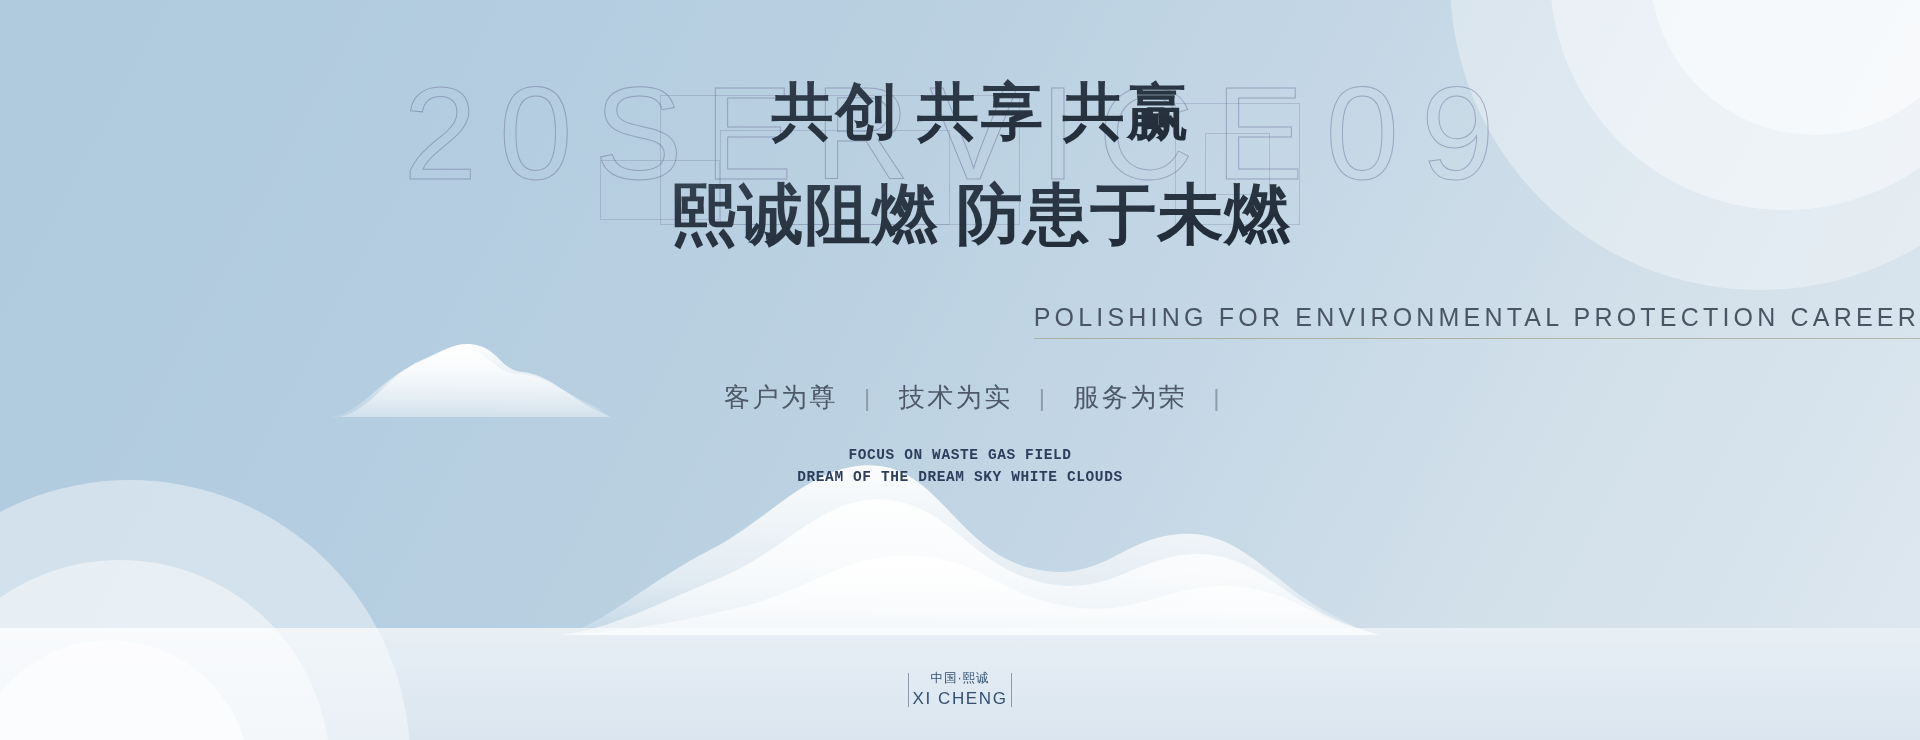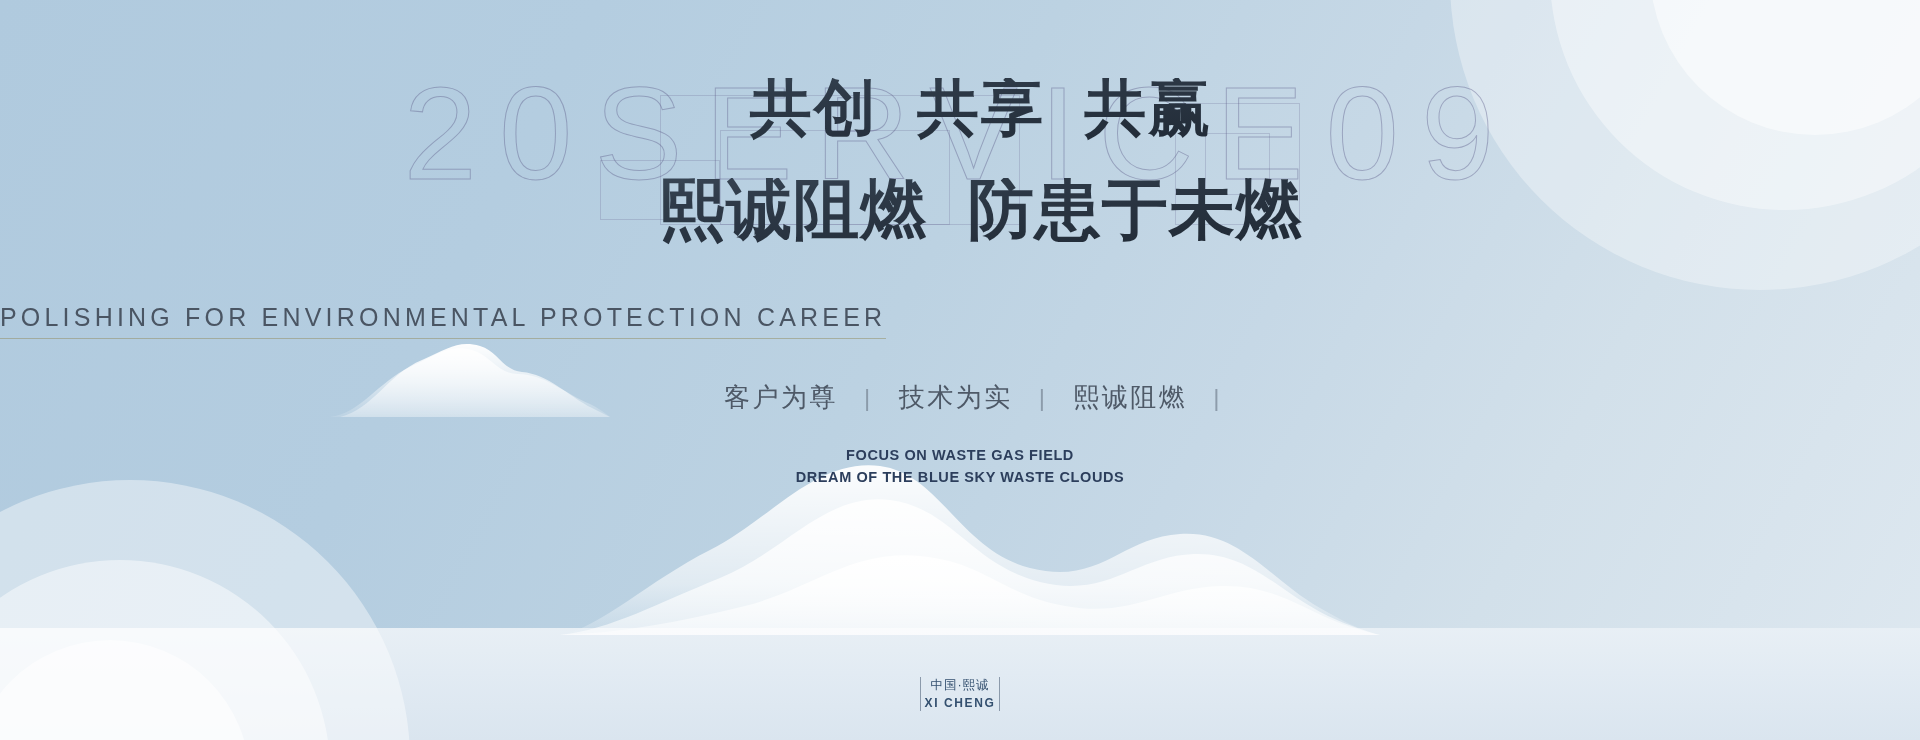--- a/index.html
+++ b/index.html
@@ -76,39 +76,39 @@
   
   #headline {
     position:absolute;
     left:0; right:0;
     top:78px;
     text-align:center;
     line-height:1.12;
     white-space:nowrap;
   }
   .headline-line {
-    font-family:Liberation Mono, monospace;
+    font-family:Liberation Serif, serif;
     font-weight:700;
     font-size:62px;
     letter-spacing:2px;
     background:linear-gradient(175deg,#49596b 0%, #2f3b49 35%, #171f29 100%);
     -webkit-background-clip:text;
     background-clip:text;
     color:transparent;
     display:block;
     padding-left:42px;
   }
   #headline-line-2 { font-size:66px; letter-spacing:1px;margin-top:31px; }
 
   
   #tagline-en {
     position:absolute;
     left:0; right:0;
     top:303px;
-    text-align:left;
+    text-align:right;
     font-size:25px;
     letter-spacing:4.2px;
     color:#4a5563;
     font-weight:400;
   }
   #tagline-en span {
     border-bottom:1px solid rgba(150,145,105,0.55);
     padding-bottom:7px;
   }
 
@@ -131,21 +131,21 @@
     font-size:24px;
     opacity:0.75;
   }
 
   
   #sub-slogan {
     position:absolute;
     left:0; right:0;
     top:444px;
     text-align:center;
-    font-family:Liberation Sans, sans-serif;
+    font-family:Liberation Mono, monospace;
     font-size:14.5px;
     font-weight:700;
     letter-spacing:0.6px;
     color:#2c3e5c;
     line-height:1.55;
   }
 
   
   .wave { position:absolute; pointer-events:none; }
   #wave-left  { left:330px; top:322px; }
@@ -161,21 +161,21 @@
     align-items:center;
     gap:4px;
   }
   .logo-bar {
     width:1px; height:34px;
     background:#6f7f93;
     opacity:0.75;
   }
   .logo-text { text-align:center; color:#34506f; }
   #logo-cn { font-size:12.5px; letter-spacing:1px; line-height:1.5; }
-  #logo-en { font-size:12px; letter-spacing:1.6px; line-height:1.45;font-weight:bold; }
+  #logo-en { font-size:17px; letter-spacing:1.6px; line-height:1.45; }
 </style>
 </head>
 <body>
 
 <div id="banner">
 
   <div class="ring ring-tr-1"></div>
   <div class="ring ring-tr-2"></div>
   <div class="ring ring-tr-3"></div>
 
@@ -215,21 +215,21 @@
 
   <div id="tagline-en">
     <span>POLISHING FOR ENVIRONMENTAL PROTECTION CAREER</span>
   </div>
 
   <div id="values">
     <span class="value-item">客户为尊</span>
     <span class="value-sep">|</span>
     <span class="value-item">技术为实</span>
     <span class="value-sep">|</span>
-    <span class="value-item">熙诚阻燃</span>
+    <span class="value-item">服务为荣</span>
     <span class="value-sep">|</span>
   </div>
 
   <svg class="wave" id="wave-right" width="820" height="205" viewBox="0 0 820 205">
     <defs>
       <linearGradient id="gcr1" x1="0" y1="0" x2="0" y2="1">
         <stop offset="0%" stop-color="#ffffff" stop-opacity="0.95"></stop>
         <stop offset="70%" stop-color="#ffffff" stop-opacity="0.55"></stop>
         <stop offset="100%" stop-color="#e9f1f7" stop-opacity="0.25"></stop>
       </linearGradient>
@@ -245,21 +245,21 @@
 
     <path d="M0,205 C40,198 90,150 150,120 C210,90 255,28 320,36 C380,44 400,120 470,138 C540,156 560,108 620,104 C680,100 710,150 760,178 C785,192 800,200 820,205 Z" fill="url(#gcr1)"></path>
 
     <path d="M0,205 C50,200 100,172 160,148 C225,122 265,62 330,70 C392,78 410,134 480,152 C548,169 575,126 634,124 C690,122 718,162 768,186 C790,196 805,201 820,205 Z" fill="url(#gcr3)"></path>
 
     <path d="M0,205 C60,203 120,192 185,176 C255,158 290,120 360,126 C425,132 440,164 505,176 C572,188 600,158 660,156 C712,154 740,178 782,194 C800,200 810,203 820,205 Z" fill="url(#gcr2)"></path>
   </svg>
 
   <div id="sub-slogan">
     <div>FOCUS ON WASTE GAS FIELD</div>
-    <div>DREAM OF THE BLUE SKY WASTE CLOUDS</div>
+    <div>DREAM OF THE DREAM SKY WHITE CLOUDS</div>
   </div>
 
   <div id="logo">
     <div class="logo-bar"></div>
     <div class="logo-text">
       <div id="logo-cn">中国·熙诚</div>
       <div id="logo-en">XI CHENG</div>
     </div>
     <div class="logo-bar"></div>
   </div>

